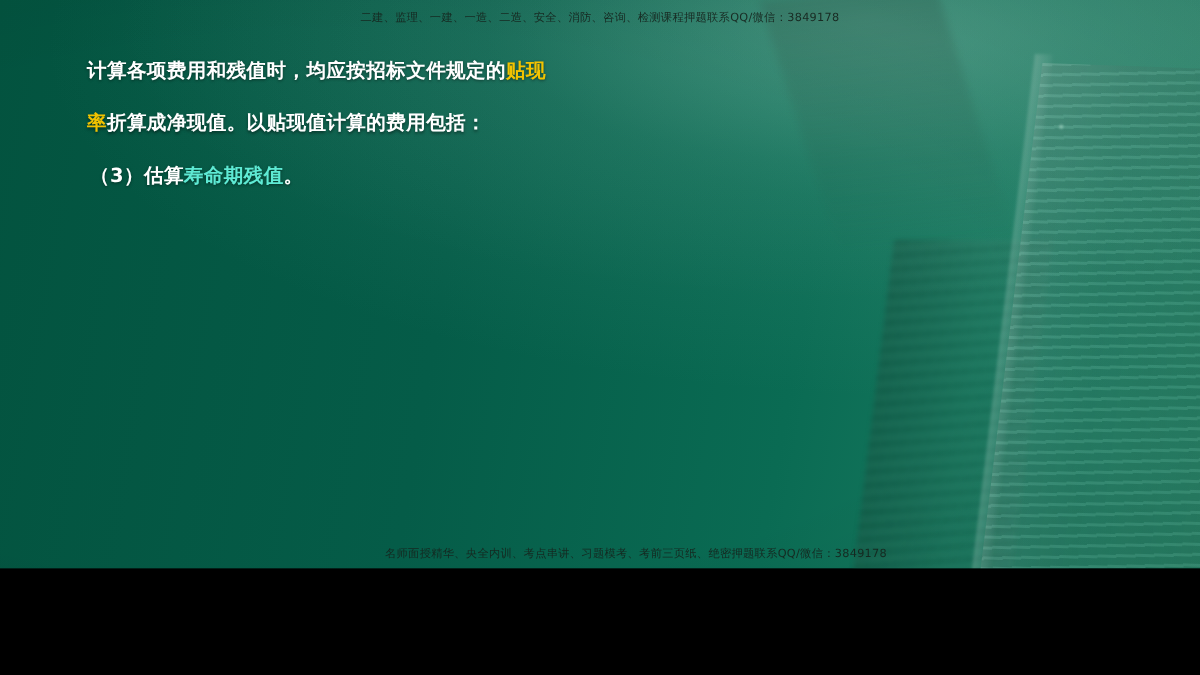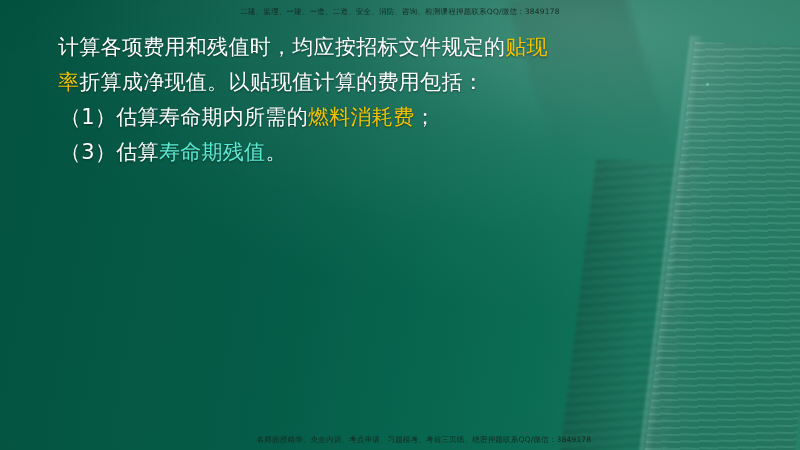--- a/index.html
+++ b/index.html
@@ -4,21 +4,21 @@
 <title>slide</title>
 <style>
   html, body {
     margin: 0;
     padding: 0;
     background: #000;
   }
   #slide {
     position: relative;
     width: 800px;
-    height: 450px;
+    height: 379px;
     overflow: hidden;
     background: #055c48;
     font-family: "DejaVu Sans", "Liberation Sans", sans-serif;
     -webkit-font-smoothing: antialiased;
   }
 
   
   .bg-base {
     position: absolute;
     inset: 0;
@@ -131,25 +131,26 @@
   .content {
     position: absolute;
     left: 0;
     top: 30px;
     width: 590px;
     padding: 0 10px 0 14px;
     box-sizing: border-box;
   }
   .line {
     color: #ffffff;
-    font-size: 21px;
+    font-size: 13px;
     line-height: 35px;
     letter-spacing: 0.3px;
     white-space: nowrap;
     text-shadow: 0 1px 2px rgba(0,0,0,0.45);
+    font-weight: bold;
   }
   .line.p1 { text-indent: 44px; }
   .line.p2 { text-indent: 0px; margin-left: 44px; }
   .line.item { text-indent: 46px; }
   .hl-gold   { color: #f2c300; }
   .hl-orange { color: #5eead4; }
 </style>
 </head>
 <body>
 
@@ -169,23 +170,20 @@
   <div class="content">
 
     <div class="line p1">
       <span>计算各项费用和残值时，均应按招标文件规定的</span><span class="hl-gold">贴现</span>
     </div>
 
     <div class="line p2">
       <span class="hl-gold">率</span><span>折算成净现值。以贴现值计算的费用包括：</span>
     </div>
 
-    <div class="line item">
-      <span>（1）</span><span>估算寿命期内所需的</span><span class="hl-gold">燃料消耗费</span><span>；</span>
-    </div>
 
 
     <div class="line item">
       <span>（3）</span><span>估算</span><span class="hl-orange">寿命期残值</span><span>。</span>
     </div>
 
   </div>
 
   <div class="watermark bottom">名师面授精华、央全内训、考点串讲、习题模考、考前三页纸、绝密押题联系QQ/微信：3849178</div>
 

